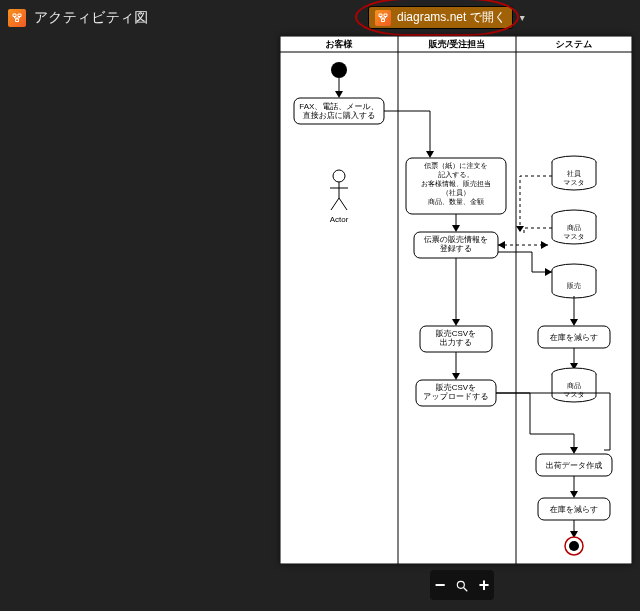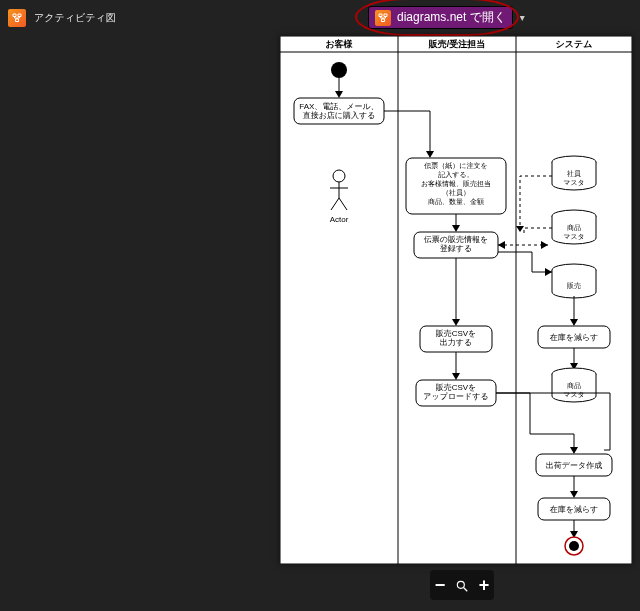--- a/index.html
+++ b/index.html
@@ -24,35 +24,35 @@
     height: 18px;
     background: linear-gradient(135deg,#f7931e,#f15a24);
     border-radius: 2px;
     margin-right: 8px;
     display: flex;
     align-items: center;
     justify-content: center;
   }
   .logo svg { width: 12px; height: 12px; }
   .title {
-    font-size: 10px;
+    font-size: 14px;
     font-weight: 500;
     color: #eee;
   }
   .open-btn-wrap {
     position: absolute;
     left: 368px;
     top: 6px;
     display: flex;
     align-items: center;
   }
   .open-btn {
     display: flex;
     align-items: center;
-    background: #701a75;
+    background: #a16207;
     border: 1px solid #000;
     border-radius: 3px;
     padding: 2px 6px;
     font-size: 12px;
     color: #fff;
   }
   .open-btn .logo { margin-right: 6px; width:16px;height:16px;}
   .btn-caret {
     width: 18px;
     height: 22px;

